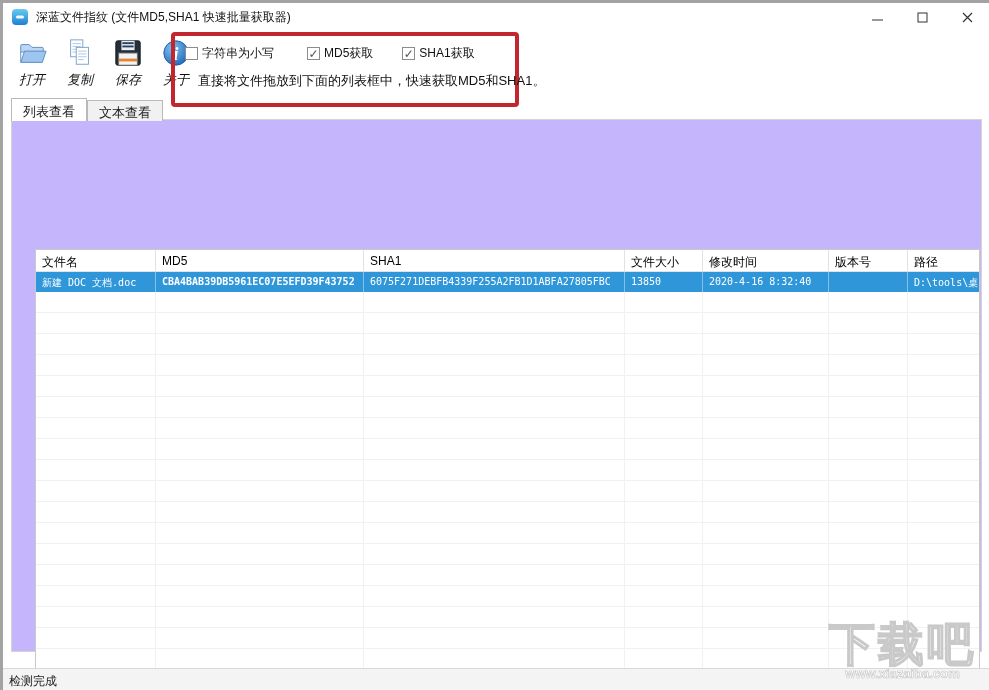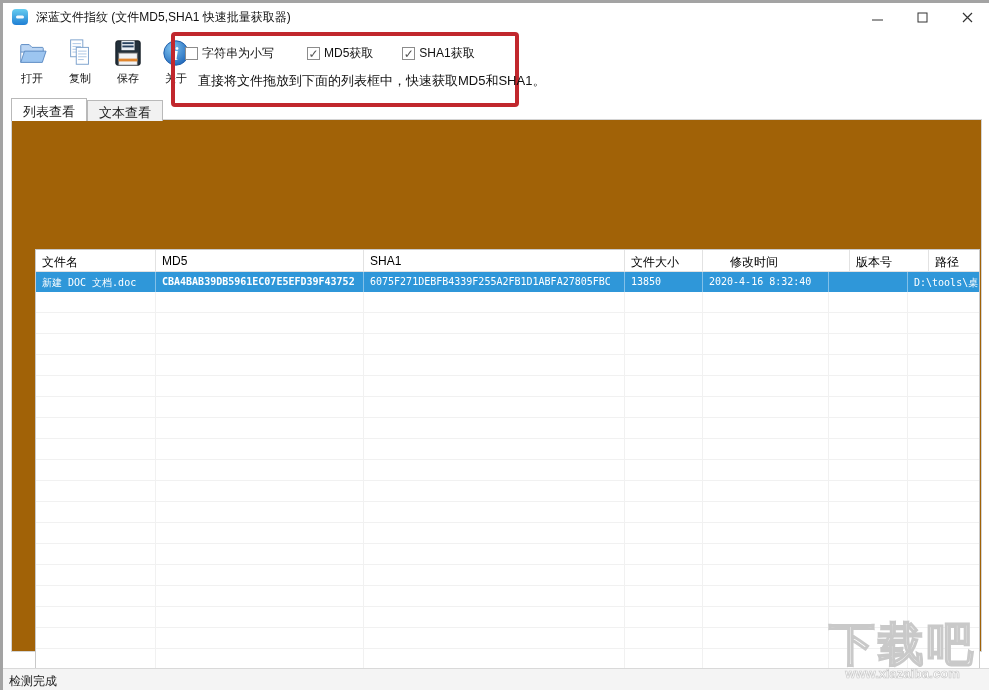--- a/index.html
+++ b/index.html
@@ -9,36 +9,36 @@
   .titlebar{height:28px;display:flex;align-items:center;padding-left:8px;background:#fff;}
   .appicon{width:18px;height:18px;display:inline-flex;}
   .title{font-size:12px;color:#111;margin-left:7px;white-space:nowrap;}
   .wincontrols{margin-left:auto;display:flex;height:100%;}
   .ctl{width:45px;height:100%;display:flex;align-items:center;justify-content:center;cursor:default;}
 
   
   .toolbar{position:absolute;top:32px;left:8px;display:flex;gap:6px;}
   .tbtn{width:38px;display:flex;flex-direction:column;align-items:center;gap:2px;padding:2px;}
   .tbtn .ticon{width:32px;height:32px;display:flex;align-items:center;justify-content:center;}
-  .tbtn .tlabel{font-size:11px;color:#111;white-space:nowrap;}
+  .tbtn .tlabel{font-size:13px;color:#111;white-space:nowrap;font-style:italic;}
 
   
   .redbox{position:absolute;left:168px;top:29px;width:332px;height:58px;border:4px solid #c1272d;border-radius:4px;padding:9px 0 0 8px;box-sizing:content-box;}
   .cbrow{display:flex;align-items:center;font-size:12px;color:#111;}
   .cb{display:flex;align-items:center;gap:4px;cursor:default;}
   .cb .box{width:13px;height:13px;border:1px solid #8c8c8c;background:#fff;font-size:12px;line-height:12px;text-align:center;color:#555;box-sizing:border-box;}
   .hint{margin-top:10px;font-size:13px;color:#111;white-space:nowrap;margin-left:15px;}
 
   
   .tabs{position:absolute;left:8px;top:95px;display:flex;align-items:flex-end;z-index:3;}
   .tab{font-size:13px;padding:3px 11px 2px 11px;border:1px solid #b9b9b9;border-bottom:none;background:#f1f1f1;color:#222;height:21px;box-sizing:border-box;white-space:nowrap;}
   .tab.active{background:#fff;height:23px;padding-top:4px;position:relative;z-index:4;}
 
   
-  .tabpage{position:absolute;left:8px;top:116px;width:971px;height:533px;border:1px solid #d4d4d4;background:#a16207;box-sizing:border-box;}
+  .tabpage{position:absolute;left:8px;top:116px;width:971px;height:533px;border:1px solid #d4d4d4;background:#c4b5fd;box-sizing:border-box;}
 
   
   .listview{position:absolute;left:23px;top:129px;width:945px;height:507px;border:1px solid #c9c9c9;background:#fff;box-sizing:border-box;overflow:hidden;}
   .lvheader{display:flex;height:21px;border-bottom:1px solid #e2e2e2;background:#fff;}
   .hcell{box-sizing:border-box;padding:4px 0 0 6px;font-size:12px;color:#000;border-right:1px solid #e2e2e2;overflow:hidden;white-space:nowrap;flex-shrink:0;}
   .row{display:flex;height:20px;color:#fff;}
   .dcell{box-sizing:border-box;padding:4px 0 0 6px;font-family:"DejaVu Sans Mono","Liberation Sans",monospace;font-size:10px;border-right:1px solid rgba(255,255,255,.4);white-space:nowrap;overflow:hidden;flex-shrink:0;}
   .erow{display:flex;height:20px;border-bottom:1px solid #f1f1f1;}
   .ecell{box-sizing:border-box;border-right:1px solid #f1f1f1;height:100%;flex-shrink:0;}
 
@@ -162,21 +162,21 @@
       <div class="tab">文本查看</div>
     </div>
 
   <div class="tabpage">
     <div class="listview">
       <div class="lvheader" id="lvheader">
           <div class="hcell" style="width: 120px;">文件名</div>
           <div class="hcell" style="width: 208px;">MD5</div>
           <div class="hcell" style="width: 261px;">SHA1</div>
           <div class="hcell" style="width: 78px;">文件大小</div>
-          <div class="hcell" style="width: 126px; margin-left: 21px;">修改时间</div>
+          <div class="hcell" style="width: 126px;">修改时间</div>
           <div class="hcell" style="width: 79px;">版本号</div>
           <div class="hcell" style="width: 73px;">路径</div>
         </div>
       <div id="lvbody">
           <div class="row" style="background: rgb(47, 151, 217);">
             <div class="dcell" style="width: 120px;">新建 DOC 文档.doc</div>
             <div class="dcell" style="width: 208px; font-weight: bold;">CBA4BAB39DB5961EC07E5EFD39F43752</div>
             <div class="dcell" style="width: 261px;">6075F271DEBFB4339F255A2FB1D1ABFA27805FBC</div>
             <div class="dcell" style="width: 78px;">13850</div>
             <div class="dcell" style="width: 126px;">2020-4-16 8:32:40</div>

